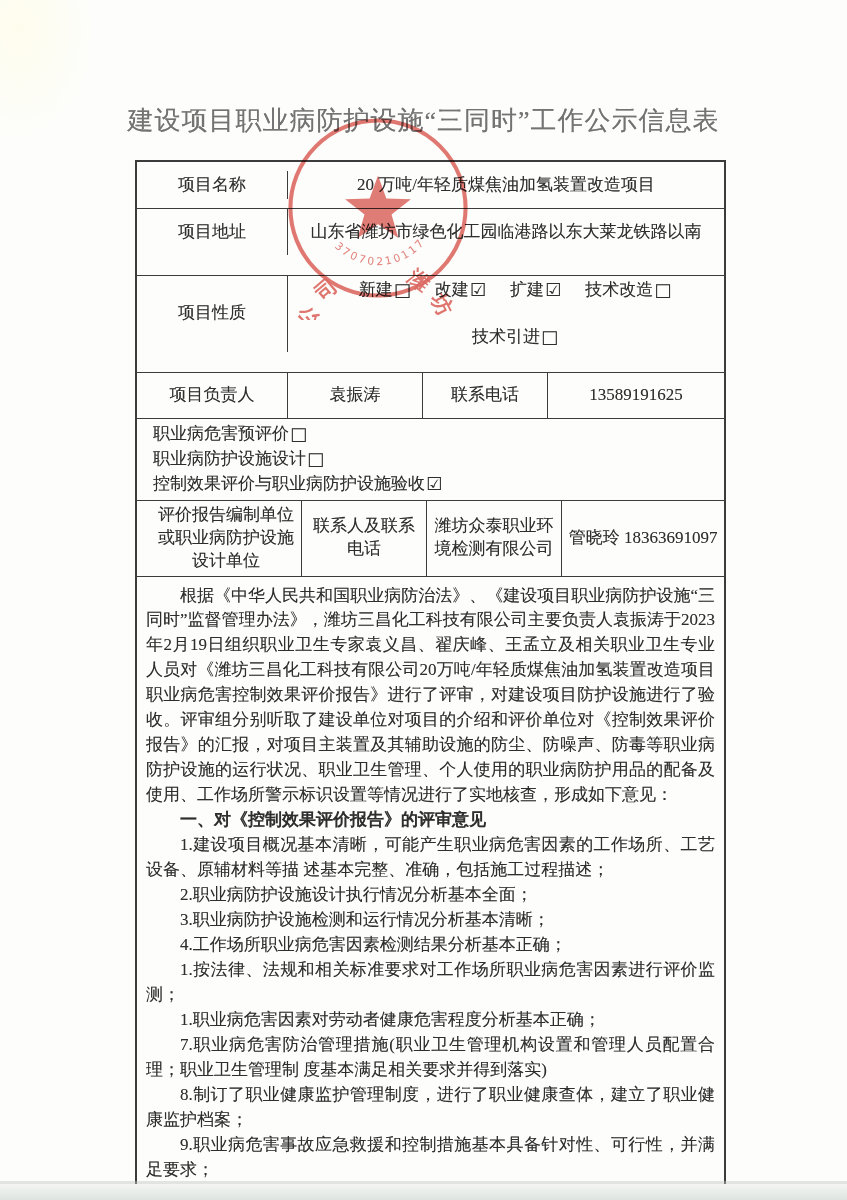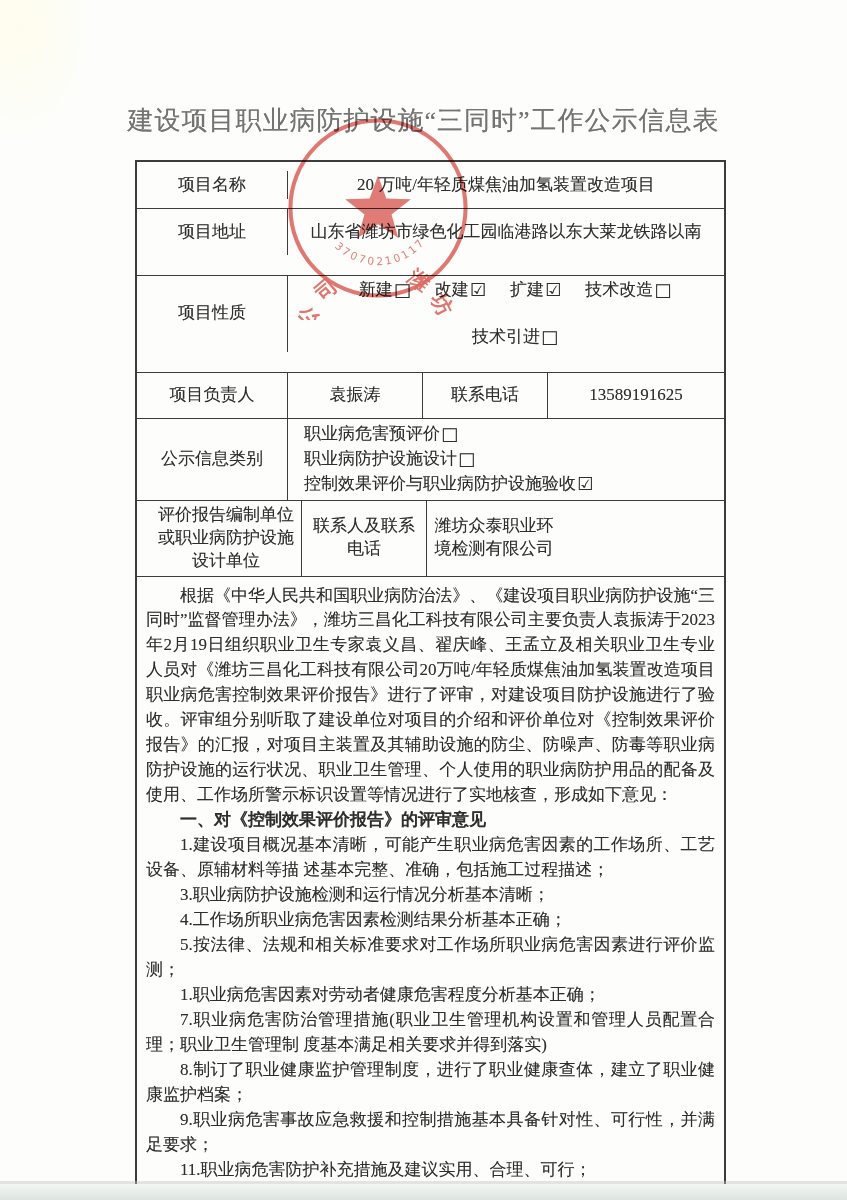--- a/index.html
+++ b/index.html
@@ -113,50 +113,51 @@
     </div>
 
     <div class="trow h45">
       <div class="cell label-cell">项目负责人</div>
       <div class="cell cell-w135">袁振涛</div>
       <div class="cell cell-w125">联系电话</div>
       <div class="cell value-cell">13589191625</div>
     </div>
 
     <div class="trow h76">
-      <div class="cell label-cell">公示信息类别</div>
       <div class="cell value-cell opts-stacked">
         <span class="opt">
             <span>职业病危害预评价</span>
             <span class="box">□</span>
           </span>
         <span class="opt">
             <span>职业病防护设施设计</span>
             <span class="box">□</span>
           </span>
         <span class="opt">
             <span>控制效果评价与职业病防护设施验收</span>
             <span class="box">☑</span>
           </span>
       </div>
     </div>
 
     <div class="trow h66">
       <div class="cell label-cell">评价报告编制单位或职业病防护设施设计单位</div>
       <div class="cell cell-w125">联系人及联系电话</div>
       <div class="cell cell-w135">潍坊众泰职业环境检测有限公司</div>
+      <div class="cell value-cell">管晓玲 18363691097</div>
     </div>
 
     <div class="review-cell">
       <p class="review-para">根据《中华人民共和国职业病防治法》、《建设项目职业病防护设施“三同时”监督管理办法》，潍坊三昌化工科技有限公司主要负责人袁振涛于2023年2月19日组织职业卫生专家袁义昌、翟庆峰、王孟立及相关职业卫生专业人员对《潍坊三昌化工科技有限公司20万吨/年轻质煤焦油加氢装置改造项目职业病危害控制效果评价报告》进行了评审，对建设项目防护设施进行了验收。评审组分别听取了建设单位对项目的介绍和评价单位对《控制效果评价报告》的汇报，对项目主装置及其辅助设施的防尘、防噪声、防毒等职业病防护设施的运行状况、职业卫生管理、个人使用的职业病防护用品的配备及使用、工作场所警示标识设置等情况进行了实地核查，形成如下意见：</p>
       <p class="review-subheading">一、对《控制效果评价报告》的评审意见</p>
       <p class="review-item">1.建设项目概况基本清晰，可能产生职业病危害因素的工作场所、工艺设备、原辅材料等描 述基本完整、准确，包括施工过程描述；</p>
+      <p class="review-item">2.职业病防护设施设计执行情况分析基本全面；</p>
       <p class="review-item">3.职业病防护设施检测和运行情况分析基本清晰；</p>
       <p class="review-item">4.工作场所职业病危害因素检测结果分析基本正确；</p>
-      <p class="review-item">5.按法律、法规和相关标准要求对工作场所职业病危害因素进行评价监测；</p>
+      <p class="review-item">1.按法律、法规和相关标准要求对工作场所职业病危害因素进行评价监测；</p>
       <p class="review-item">1.职业病危害因素对劳动者健康危害程度分析基本正确；</p>
       <p class="review-item">7.职业病危害防治管理措施(职业卫生管理机构设置和管理人员配置合理；职业卫生管理制 度基本满足相关要求并得到落实)</p>
       <p class="review-item">8.制订了职业健康监护管理制度，进行了职业健康查体，建立了职业健康监护档案；</p>
       <p class="review-item">9.职业病危害事故应急救援和控制措施基本具备针对性、可行性，并满足要求；</p>
       <p class="review-item">11.职业病危害防护补充措施及建议实用、合理、可行；</p>
 
     </div>
 
   </div>
 

